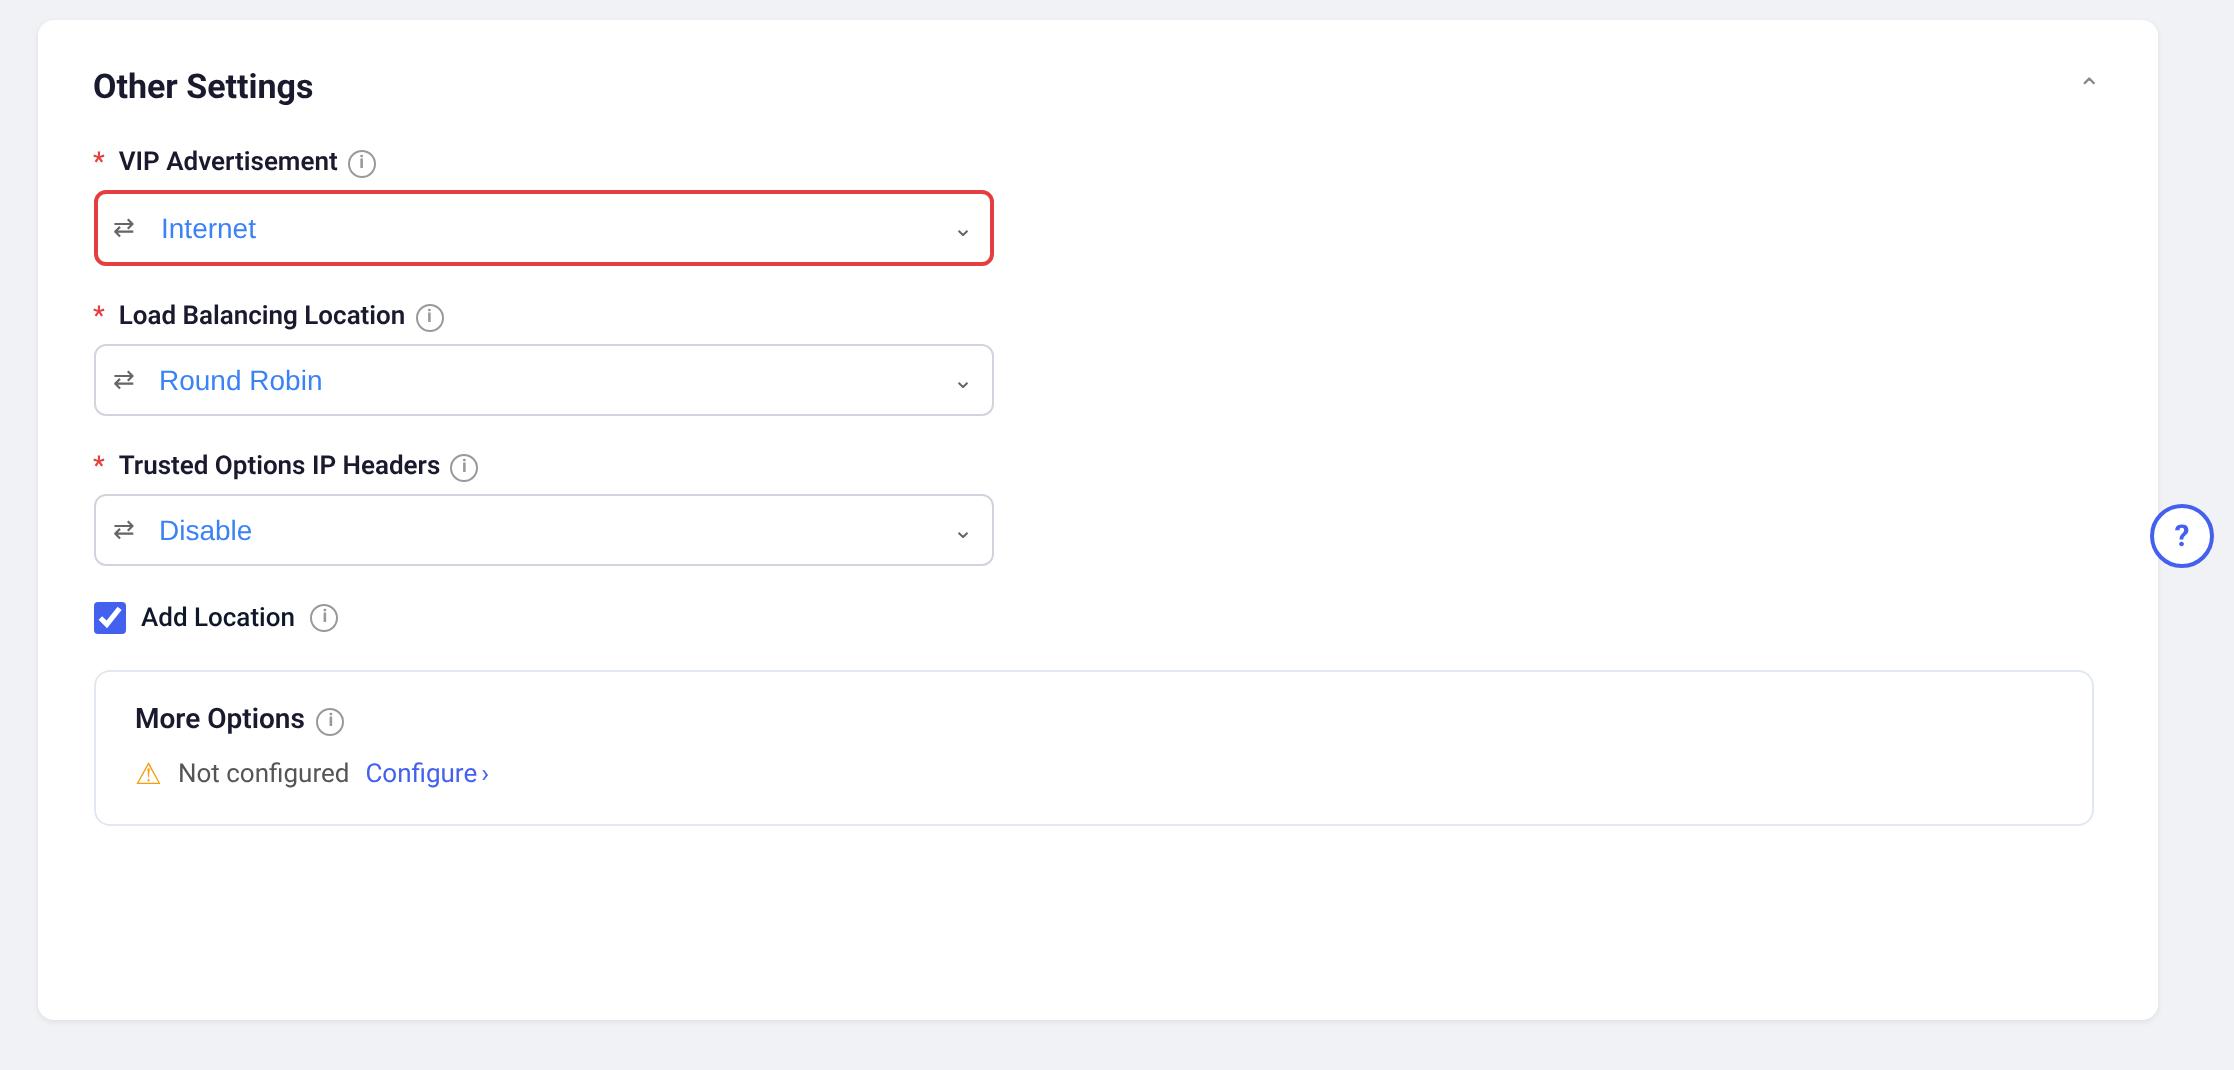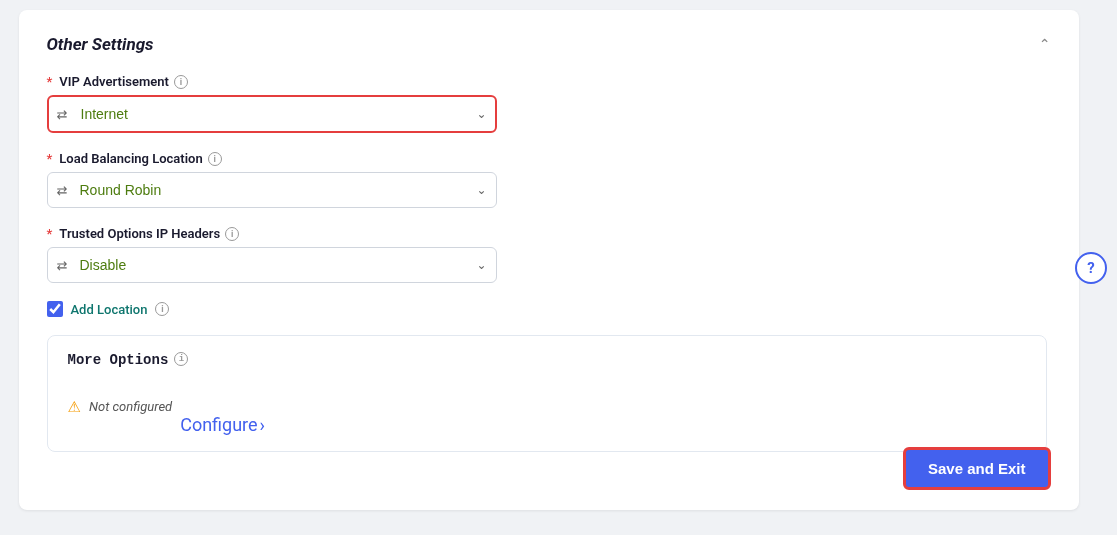--- a/index.html
+++ b/index.html
@@ -36,21 +36,20 @@
     .section-header {
       display: flex;
       justify-content: space-between;
       align-items: center;
       margin-bottom: 20px;
     }
     .section-title {
       font-size: 17px;
       font-weight: 700;
       color: #1a1a2e;
-      font-style: italic;
     }
     .collapse-icon {
       color: #888;
       font-size: 14px;
       cursor: pointer;
     }
     .field-group {
       margin-bottom: 18px;
     }
     .field-label {
@@ -82,21 +81,21 @@
     .select-wrapper {
       position: relative;
       width: 450px;
     }
     .select-box {
       width: 100%;
       padding: 9px 36px 9px 32px;
       border: 1.5px solid #d0d5dd;
       border-radius: 6px;
       font-size: 14px;
-      color: #4d7c0f;
+      color: #3b82f6;
       appearance: none;
       background: #fff;
       cursor: pointer;
       outline: none;
     }
     .select-highlighted {
       border: 2px solid #e53e3e !important;
     }
     .select-icon {
       position: absolute;
@@ -124,62 +123,59 @@
     }
     .checkbox-input {
       width: 16px;
       height: 16px;
       accent-color: #4361ee;
       cursor: pointer;
     }
     .checkbox-label {
       font-size: 13px;
       font-weight: 500;
-      color: #0f766e;
+      color: #0f172a;
     }
     .more-options-box {
       border: 1px solid #e2e8f0;
       border-radius: 8px;
       padding: 16px 20px;
       margin-top: 4px;
       width: 1000px;
     }
     .more-options-title {
       font-size: 14px;
       font-weight: 600;
       color: #1a1a2e;
       display: flex;
-      align-items: flex-start;
+      align-items: flex-end;
       gap: 6px;
       margin-bottom: 10px;
-      font-family: Liberation Mono, monospace;
     }
     .not-configured-row {
       display: flex;
       align-items: center;
       gap: 8px;
     }
     .warning-icon {
       color: #f59e0b;
       font-size: 15px;
     }
     .not-configured-text {
       font-size: 13px;
       color: #555;
-      font-style: italic;
     }
     .configure-link {
-      font-size: 18px;
+      font-size: 13px;
       color: #4361ee;
       text-decoration: none;
       cursor: pointer;
       display: flex;
       align-items: center;
       gap: 2px;
-      margin-top: 36px;
     }
     .bottom-bar {
       position: absolute;
       bottom: 20px;
       right: 28px;
     }
     .save-exit-btn {
       background: #4361ee;
       color: #fff;
       border: 3px solid #e53e3e;
@@ -288,22 +284,19 @@
       <div class="not-configured-row">
         <span class="warning-icon">⚠</span>
         <span class="not-configured-text">Not configured</span>
         <a class="configure-link">
           <span>Configure</span>
           <span>›</span>
         </a>
       </div>
     </div>
 
-    <div class="bottom-bar">
-      <button class="save-exit-btn">Save and Exit</button>
-    </div>
 
   </div>
 
   <div class="side-help">
     <div class="help-circle">?</div>
   </div>
 </div>
 
 </body></html>

